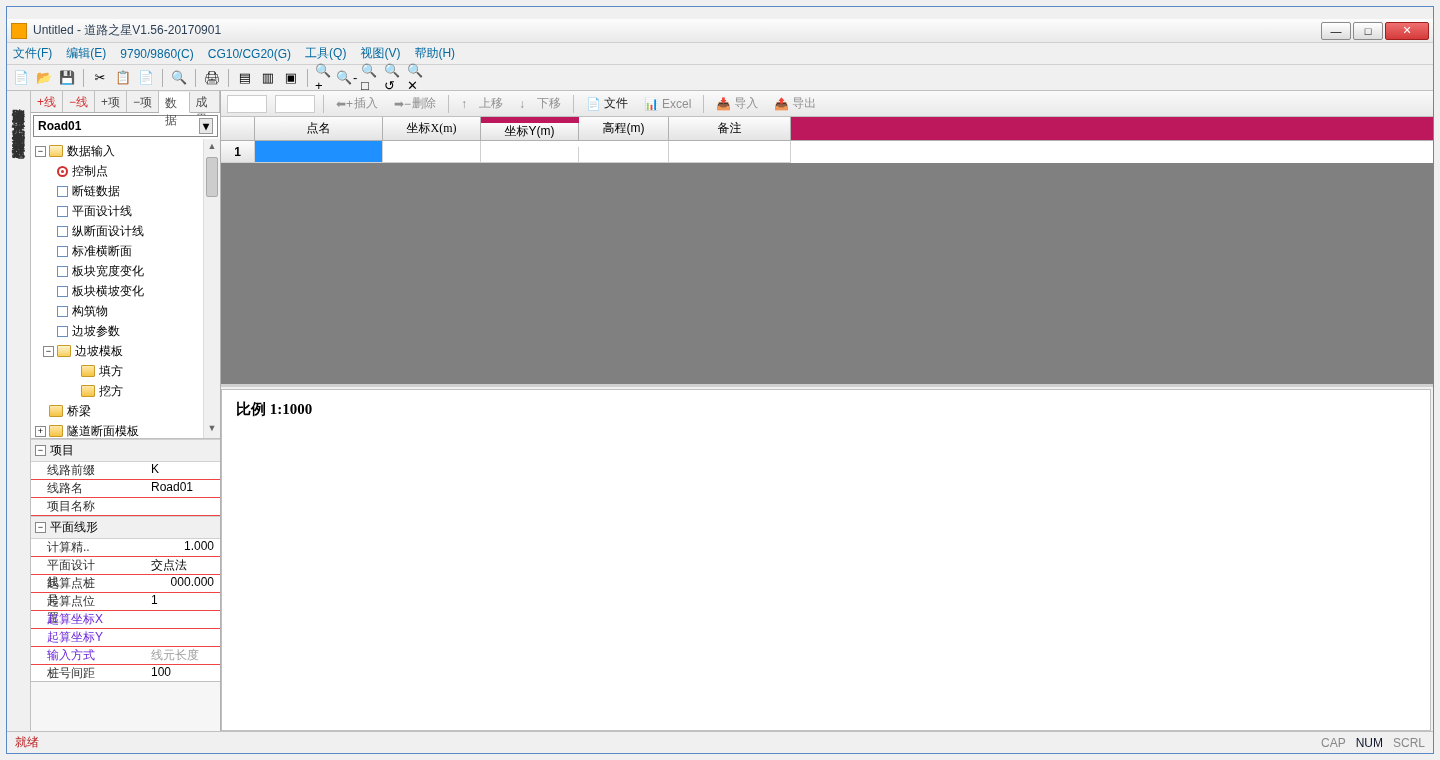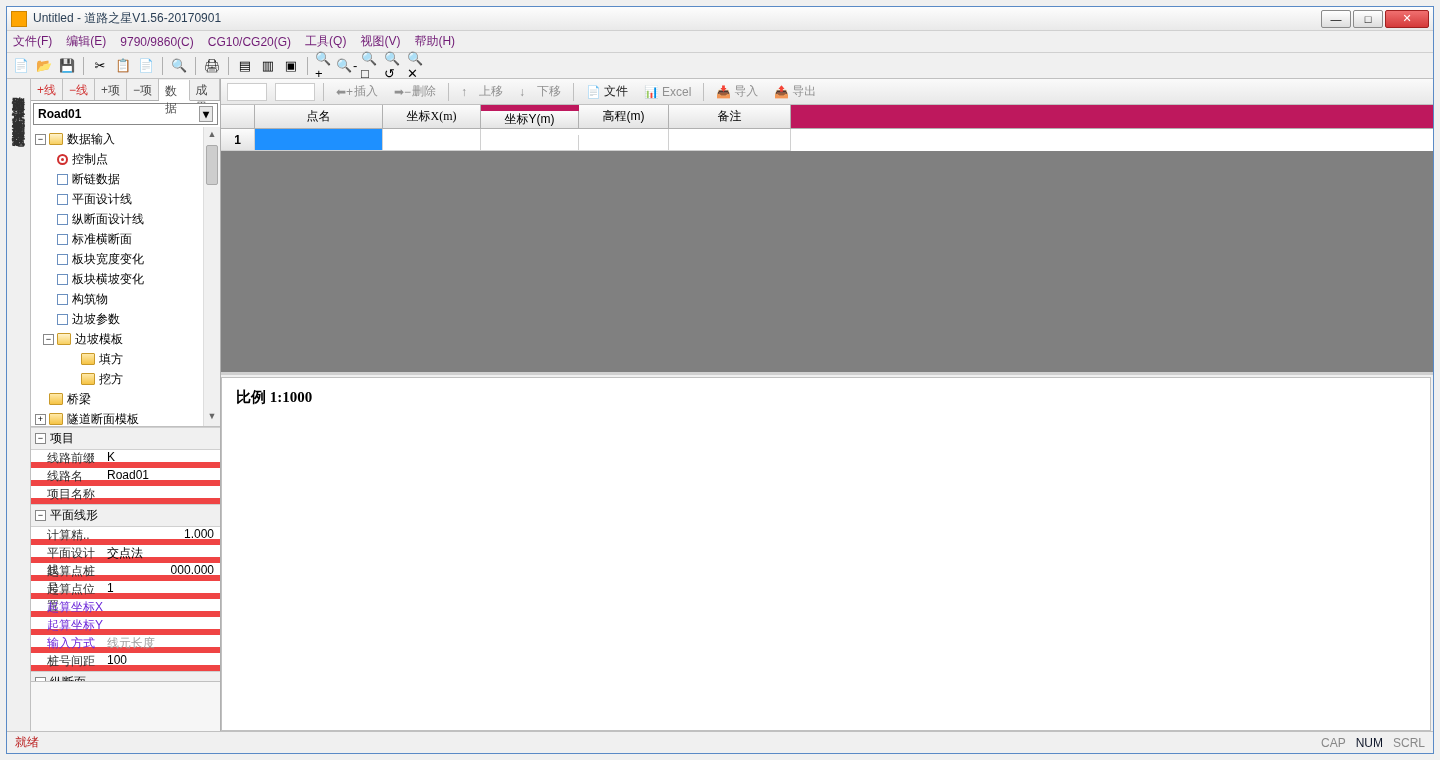--- a/index.html
+++ b/index.html
@@ -1,28 +1,28 @@
 <!DOCTYPE html>
 <html><head>
 <meta charset="utf-8">
 <style>
 * { margin:0; padding:0; box-sizing:border-box; font-family:"Microsoft YaHei","SimSun",sans-serif; font-size:12px; }
 body { background:#f0f0f0; width:1440px; height:760px; overflow:hidden; position:relative; }
 .window { position:absolute; left:6px; top:6px; right:6px; bottom:6px; background:#f0f0f0; border:1px solid #5a8ac6; display:flex; flex-direction:column; }
 .watermark { position:absolute; left:8px; top:12px; font-size:22px; font-weight:bold; color:#2a7fd4; opacity:.55; pointer-events:none; text-shadow:1px 1px 2px #fff; }
 .watermark span { color:#1e90ff; }
 .watermark-url { position:absolute; left:60px; top:50px; font-size:14px; color:#2cb02c; opacity:.6; pointer-events:none; font-style:italic; }
-.titlebar { height:24px; background:linear-gradient(#fdfdfd,#e9e9e9); border-bottom:1px solid #d0d0d0; display:flex; align-items:center; padding:0 4px; }
+.titlebar { height:24px; background:linear-gradient(#fdfdfd,#e9e9e9); border-bottom:1px solid #d0d0d0; display:flex; align-items:center; padding:0 4px;margin-top:12px; }
 .titlebar .ico { width:16px; height:16px; background:#ffa500; border:1px solid #cc8400; margin-right:6px; }
 .titlebar .title { color:#2a3f55; flex:1; }
 .winbtns { display:flex; gap:2px; }
 .winbtn { width:30px; height:18px; border:1px solid #8a8a8a; background:linear-gradient(#fff,#ddd); border-radius:2px; display:flex; align-items:center; justify-content:center; font-size:11px; cursor:pointer; }
 .winbtn.close { background:linear-gradient(#f07070,#d43a3a); color:#fff; border-color:#a02020; width:44px; }
 .menubar { height:22px; background:#f0f0f0; border-bottom:1px solid #d0d0d0; display:flex; align-items:center; padding:0 6px; gap:14px; }
-.menubar span { cursor:pointer; color:#701a75; }
+.menubar span { cursor:pointer; color:#0369a1; }
 .toolbar1 { height:26px; background:#f0f0f0; border-bottom:1px solid #c0c0c0; display:flex; align-items:center; padding:0 4px; gap:3px; }
 .tbtn { width:20px; height:20px; border:1px solid transparent; display:flex; align-items:center; justify-content:center; cursor:pointer; font-size:13px; }
 .sep { width:1px; height:18px; background:#b0b0b0; margin:0 3px; }
 .body { flex:1; display:flex; min-height:0; }
 .sidetabs { width:24px; background:#f0f0f0; border-right:1px solid #c0c0c0; display:flex; flex-direction:column; padding-top:2px; }
 .sidetab { writing-mode:vertical-rl; text-orientation:upright; padding:6px 3px; cursor:pointer; font-size:13px; font-weight:bold; color:#303030; border-bottom:0; }
 .left { width:190px; background:#fff; border-right:1px solid #b0b0b0; display:flex; flex-direction:column; }
 .lefttabs { height:22px; background:#f0f0f0; border-bottom:1px solid #b0b0b0; display:flex; }
 .lefttab { padding:3px 6px; cursor:pointer; border-right:1px solid #c0c0c0; color:#505050; }
 .lefttab.red-plus { color:#d03030; }
@@ -38,21 +38,21 @@
 .fico.folder { background:linear-gradient(#ffe9a8,#f5c344); border:1px solid #c99a2a; border-radius:1px; }
 .fico.folder-open { background:linear-gradient(#fff3cc,#f8d060); border:1px solid #c99a2a; border-radius:1px; }
 .fico.chk { width:11px; height:11px; border:1px solid #6a8fbf; background:#fff; }
 .fico.chk.red { border:2px solid #d03030; border-radius:50%; background:#fff; position:relative; }
 .fico.chk.red::after{content:"";position:absolute;left:2px;top:2px;width:3px;height:3px;background:#d03030;border-radius:50%;}
 .tnode .lbl { white-space:nowrap; }
 .ind1 { padding-left:12px; } .ind2 { padding-left:36px; }
 .props { flex:1; overflow:auto; background:#fff; }
 .phead { background:#f0f0f0; border-top:1px solid #d0d0d0; border-bottom:1px solid #d0d0d0; padding:2px 4px; display:flex; align-items:center; }
 .phead .pm { width:11px; height:11px; border:1px solid #888; text-align:center; line-height:9px; font-size:9px; margin-right:4px; background:#fff; }
-.prow { display:flex; height:18px; border-bottom:6px solid #ef4444; }
+.prow { display:flex; height:18px; border-bottom:1px solid #ef4444;gap:44px; }
 .prow .pk { width:72px; padding-left:16px; color:#303030; }
 .prow .pk.dis { color:#6d28d9; }
 .prow .pv { flex:1; padding-left:4px; }
 .desc { height:50px; background:#f6f6f6; border-top:1px solid #c0c0c0; }
 .main { flex:1; display:flex; flex-direction:column; min-width:0; }
 .toolbar2 { height:26px; background:linear-gradient(#fafafa,#e8e8e8); border-bottom:1px solid #c0c0c0; display:flex; align-items:center; padding:0 6px; gap:8px; }
 .tb2btn { display:flex; align-items:center; gap:4px; color:#909090; cursor:pointer; padding:2px 4px; }
 .tb2btn .ic { width:14px; height:14px; display:inline-block; }
 .tb2btn.black { color:#202020; }
 .tb2sep { width:1px; height:18px; background:#c0c0c0; }

